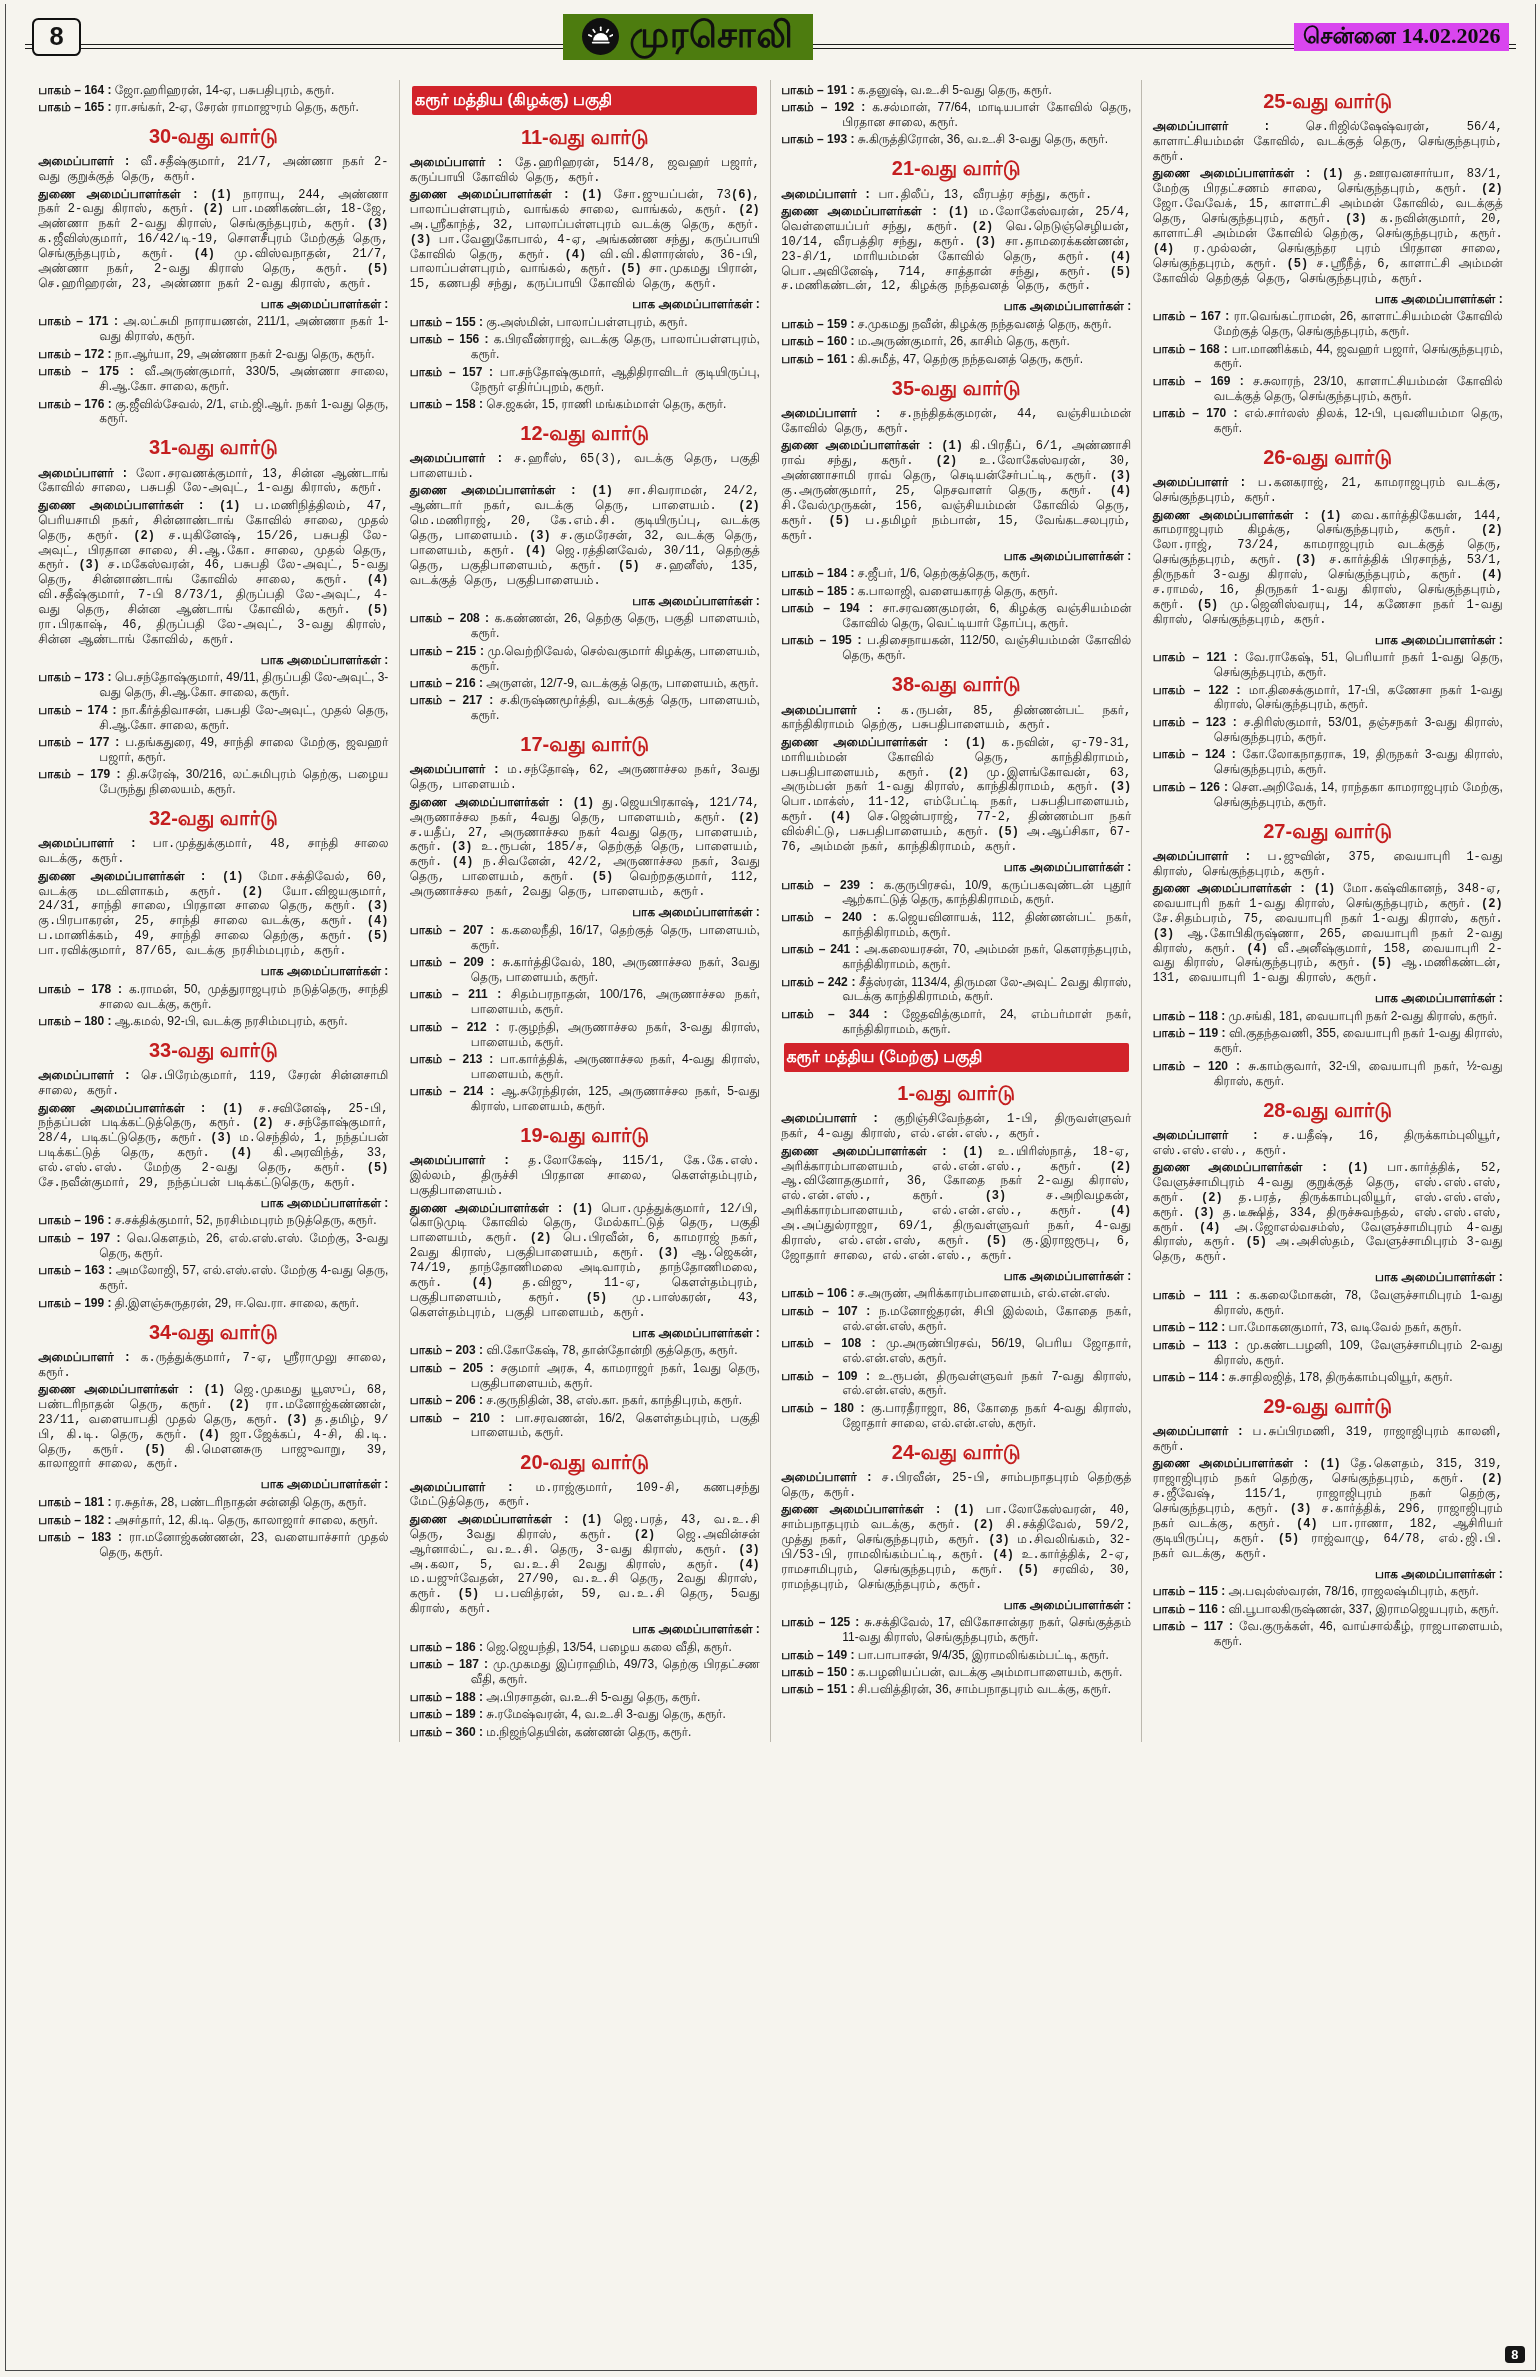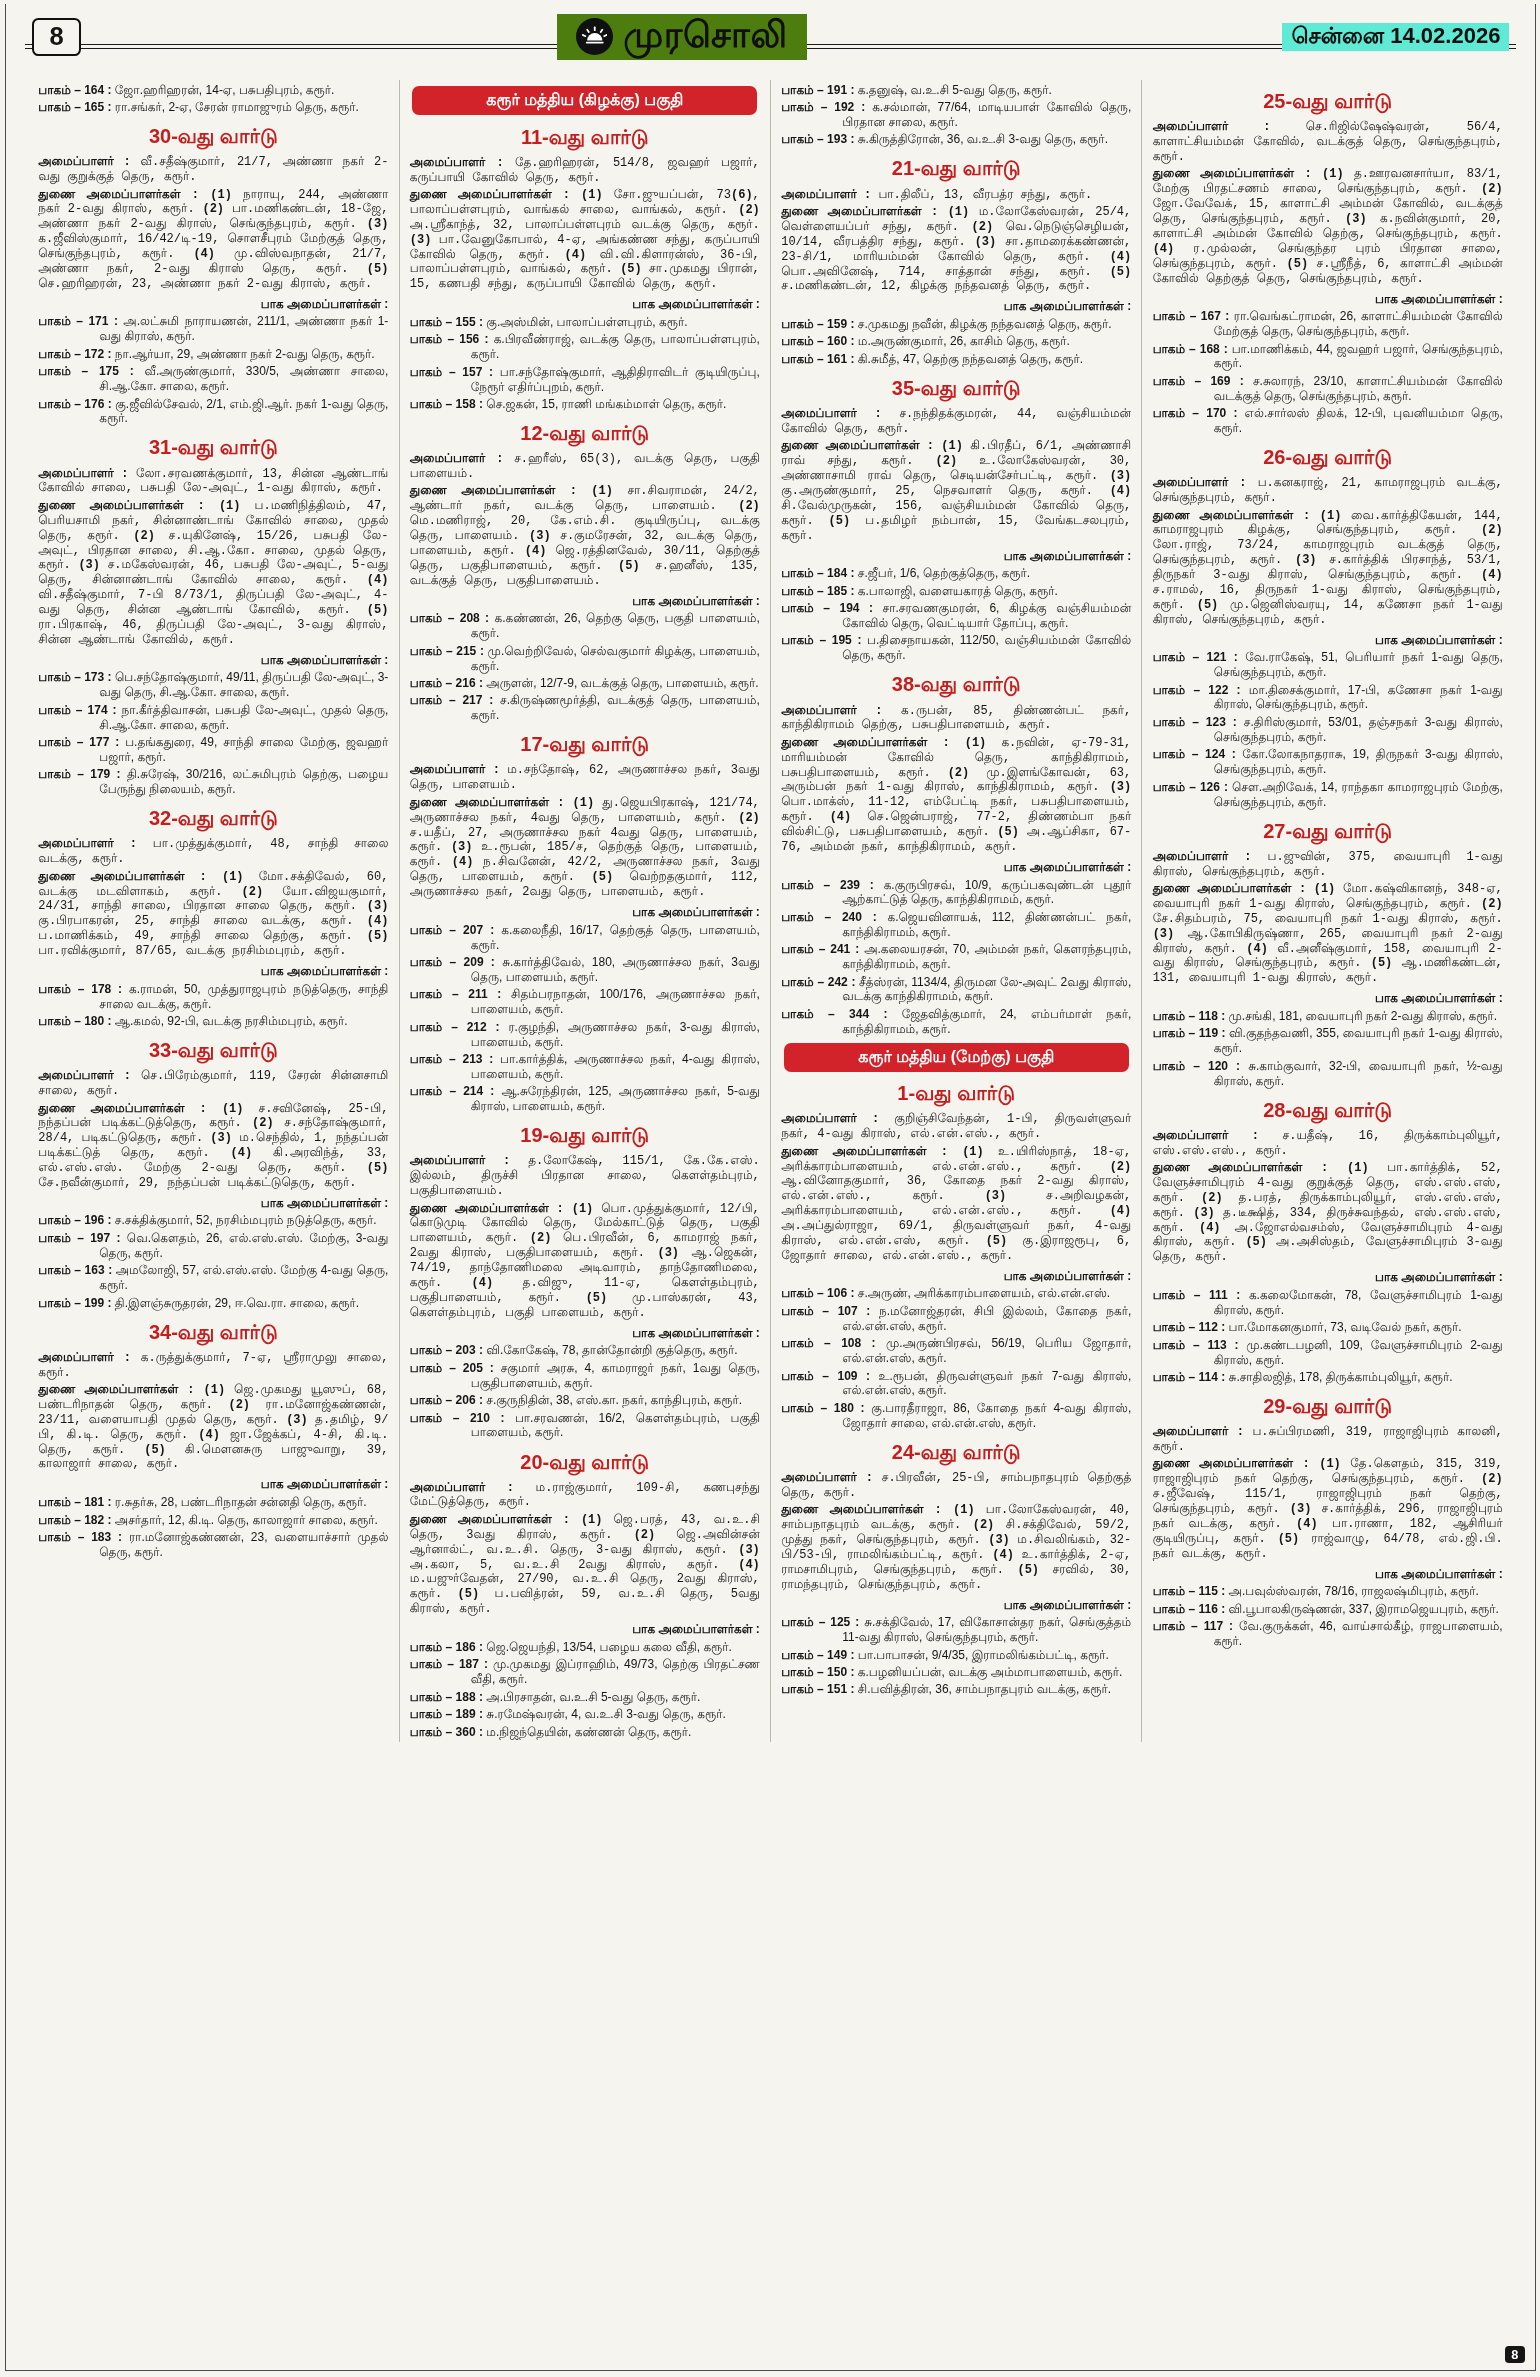--- a/index.html
+++ b/index.html
@@ -40,37 +40,37 @@
   }
   .emblem{
     width:37px;height:37px;border-radius:50%;
     background:#101010;display:flex;align-items:center;justify-content:center;
   }
   .masthead-title{
     font-size:36px;font-weight:bold;letter-spacing:0.6px;color:#101010;
     font-family:"Liberation Serif","DejaVu Serif",serif;
   }
   .dateline{
-    position:relative;z-index:1;background:#5eead4;
-    font-size:22px;font-weight:bold;padding:0 9px;color:#101010;
+    position:relative;z-index:1;background:#d946ef;
+    font-size:22px;font-weight:bold;padding:0 9px;color:#101010;font-family:Liberation Serif, serif;
   }
   
   main{
     display:flex;align-items:stretch;
     padding:10.2px 22px 36px 22px;
   }
   .col{
     flex:1 1 0;padding:0 10.2px;min-width:0;
   }
   .col + .col{border-left:0.6px solid #bcb8ae;}
   
   .banner{
     background:#d2232a;color:#ffffff;
-    text-align:center;font-weight:bold;font-size:16px;
-    padding:4.5px 2.6px;margin:6.4px 2.6px 6.4px 2.6px;border-radius:7px;
+    text-align:left;font-weight:bold;font-size:16px;
+    padding:4.5px 2.6px;margin:6.4px 2.6px 6.4px 2.6px;border-radius:2px;
   }
   .ward-title{
     color:#c41e1f;text-align:center;
     font-size:20px;font-weight:bold;
     margin:10.2px 0 5.1px 0;
   }
   .para{
     margin:2.6px 0;text-align:justify;
     font-size:12px;line-height:1.24;font-family:Liberation Mono, monospace;
   }

